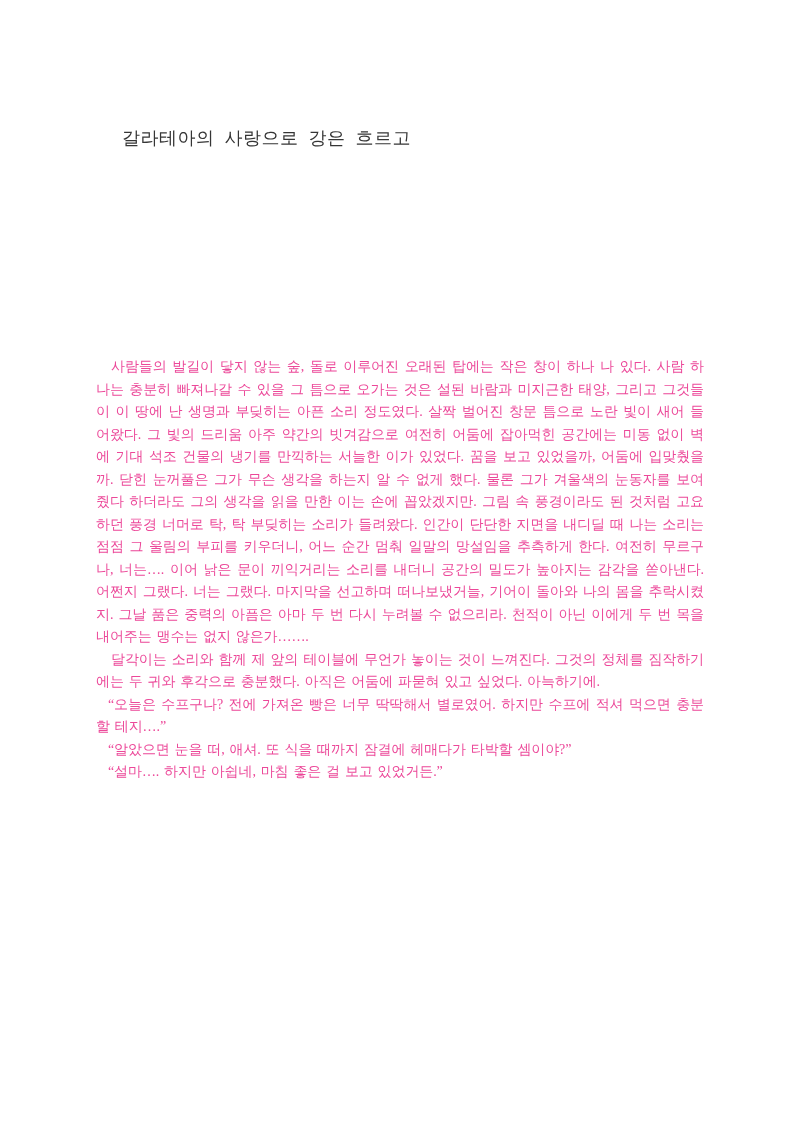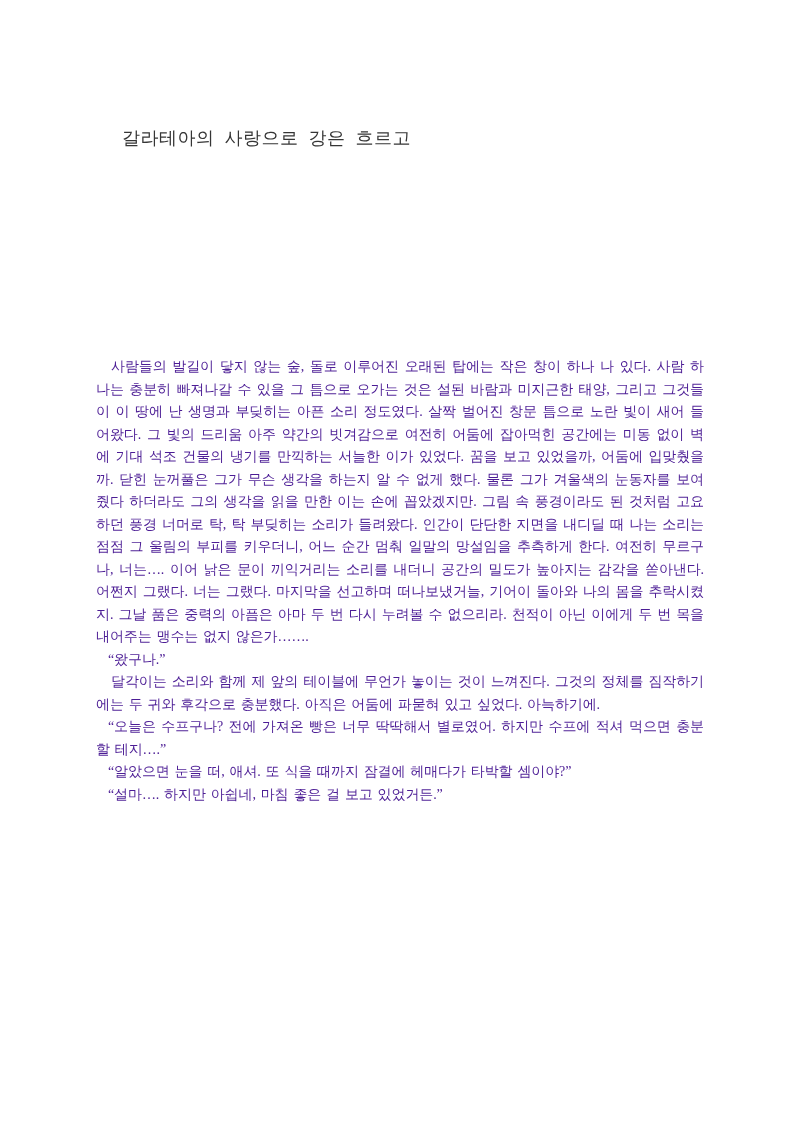--- a/index.html
+++ b/index.html
@@ -32,21 +32,21 @@
     position: absolute;
     left: 96px;
     top: 356px;
     width: 608px;
     font-size: 14px;
     line-height: 22.5px;
     text-align: justify;
     word-break: break-all;
     word-spacing: 1.5px;
     letter-spacing: -0.1px;
-    color: #4c1d95;
+    color: #ec4899;
   }
   .story-body p { margin: 0; }
   .narr { text-indent: 15px; }
   .dlg  { text-indent: 12px; }
   .gap  { margin-top: 22px; }
   .footer {
     position: absolute;
     top: 1062px;
     right: 112px;
     font-size: 12px;
@@ -58,21 +58,20 @@
 </style>
 </head>
 <body>
 
 <div class="page">
 
   <h1 class="title">갈라테아의 사랑으로 강은 흐르고</h1>
 
   <div class="story-body">
     <p class="narr">사람들의 발길이 닿지 않는 숲, 돌로 이루어진 오래된 탑에는 작은 창이 하나 나 있다. 사람 하나는 충분히 빠져나갈 수 있을 그 틈으로 오가는 것은 설된 바람과 미지근한 태양, 그리고 그것들이 이 땅에 난 생명과 부딪히는 아픈 소리 정도였다. 살짝 벌어진 창문 틈으로 노란 빛이 새어 들어왔다. 그 빛의 드리움 아주 약간의 빗겨감으로 여전히 어둠에 잡아먹힌 공간에는 미동 없이 벽에 기대 석조 건물의 냉기를 만끽하는 서늘한 이가 있었다. 꿈을 보고 있었을까, 어둠에 입맞췄을까. 닫힌 눈꺼풀은 그가 무슨 생각을 하는지 알 수 없게 했다. 물론 그가 겨울색의 눈동자를 보여줬다 하더라도 그의 생각을 읽을 만한 이는 손에 꼽았겠지만. 그림 속 풍경이라도 된 것처럼 고요하던 풍경 너머로 탁, 탁 부딪히는 소리가 들려왔다. 인간이 단단한 지면을 내디딜 때 나는 소리는 점점 그 울림의 부피를 키우더니, 어느 순간 멈춰 일말의 망설임을 추측하게 한다. 여전히 무르구나, 너는…. 이어 낡은 문이 끼익거리는 소리를 내더니 공간의 밀도가 높아지는 감각을 쏟아낸다. 어쩐지 그랬다. 너는 그랬다. 마지막을 선고하며 떠나보냈거늘, 기어이 돌아와 나의 몸을 추락시켰지. 그날 품은 중력의 아픔은 아마 두 번 다시 누려볼 수 없으리라. 천적이 아닌 이에게 두 번 목을 내어주는 맹수는 없지 않은가…….</p>
-    <p class="dlg gap">“왔구나.”</p>
     <p class="narr gap">달각이는 소리와 함께 제 앞의 테이블에 무언가 놓이는 것이 느껴진다. 그것의 정체를 짐작하기에는 두 귀와 후각으로 충분했다. 아직은 어둠에 파묻혀 있고 싶었다. 아늑하기에.</p>
     <p class="dlg gap">“오늘은 수프구나? 전에 가져온 빵은 너무 딱딱해서 별로였어. 하지만 수프에 적셔 먹으면 충분할 테지….”</p>
     <p class="dlg">“알았으면 눈을 떠, 애셔. 또 식을 때까지 잠결에 헤매다가 타박할 셈이야?”</p>
     <p class="dlg">“설마…. 하지만 아쉽네, 마침 좋은 걸 보고 있었거든.”</p>
   </div>
 
   <div class="footer">
     <span>ⓒwant_nir_</span>
     <span>1</span>
   </div>

